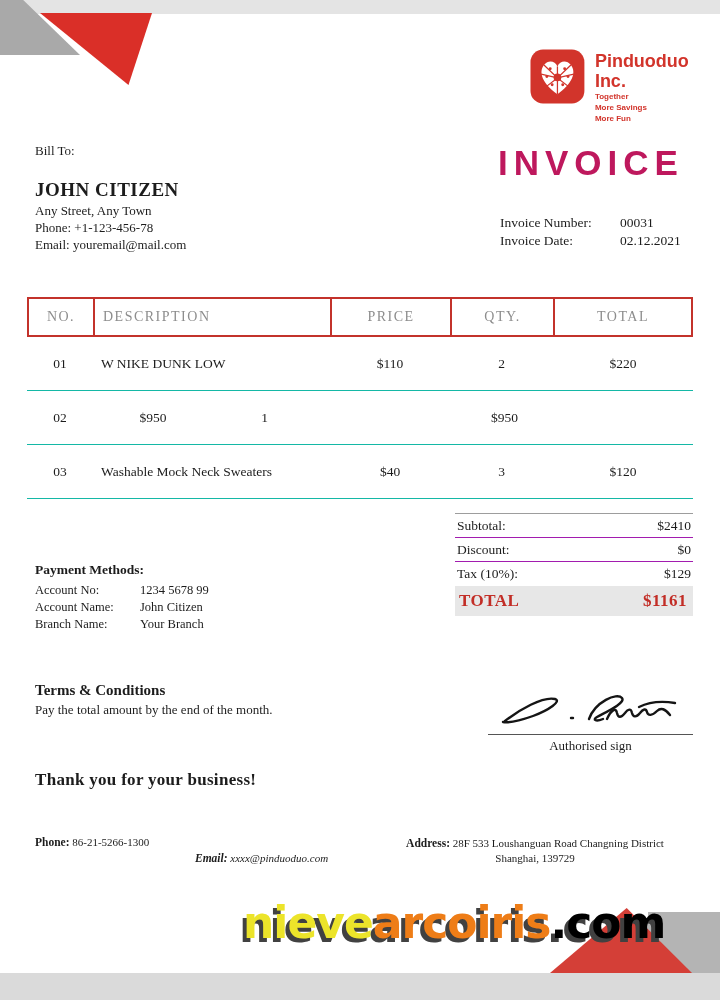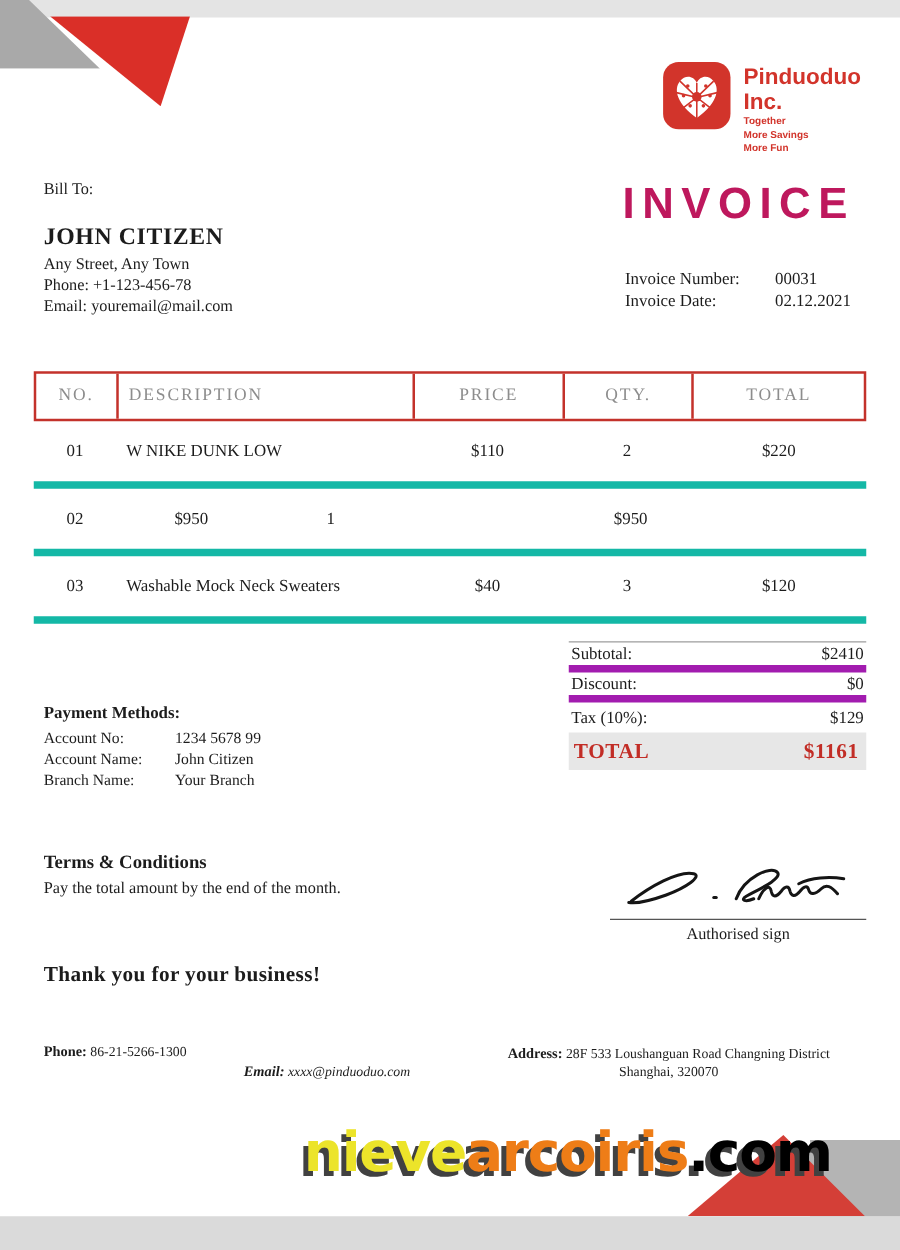--- a/index.html
+++ b/index.html
@@ -36,27 +36,27 @@
   .meta-row { display:flex; }
   .meta-label { width:120px; }
   
   .items { position:absolute; left:27px; top:297px; width:666px; }
   .items-head { display:flex; border:2px solid #c3322b; height:40px; color:#8d8d8d;
     font-size:14px; letter-spacing:1.5px; }
   .hcell { display:flex; align-items:center; justify-content:center; border-right:2px solid #c3322b; }
   .hcell:last-child { border-right:none; }
   .c-no { width:66px; } .c-desc { width:237px; } .c-price { width:120px; } .c-qty { width:103px; } .c-total { flex:1; }
   .hcell.c-desc { justify-content:flex-start; padding-left:8px; }
-  .items-row { display:flex; height:54px; border-bottom:6px solid #14b8a6; font-size:13.5px; }
+  .items-row { display:flex; height:54px; border-bottom:1px solid #14b8a6; font-size:13.5px; }
   .bcell { display:flex; align-items:center; justify-content:center; }
   .bcell.c-desc { justify-content:flex-start; padding-left:8px; }
   
   .totals { position:absolute; left:455px; top:513px; width:238px; font-size:13.5px; border-top:1px solid #9d9d9d; }
   .tot-row { display:flex; justify-content:space-between; align-items:center; height:24px;
-    border-bottom:6px solid #a21caf; padding:0 2px; }
+    border-bottom:1px solid #a21caf; padding:0 2px; }
   .tot-row.last { border-bottom:none; }
   .tot-grand { display:flex; justify-content:space-between; align-items:center; height:30px;
     background:#e7e7e7; color:#c22d26; font-weight:bold; font-size:17px; padding:0 6px 0 4px; letter-spacing:.5px; }
   
   .payment { position:absolute; left:35px; top:561px; font-size:12.5px; line-height:17px; }
   .payment-title { font-weight:bold; font-size:13.5px; margin-bottom:4px; }
   .pay-row { display:flex; }
   .pay-label { width:105px; }
   
   .terms { position:absolute; left:35px; top:682px; }
@@ -227,21 +227,21 @@
 
   <div class="footer">
     <div class="f-phone">
       <span class="f-label">Phone:</span><span> 86-21-5266-1300</span>
     </div>
     <div class="f-email">
       <span class="f-label">Email:</span><span> xxxx@pinduoduo.com</span>
     </div>
     <div class="f-address">
       <span class="f-label">Address:</span><span> 28F 533 Loushanguan Road Changning District</span>
-      <div>Shanghai, 320070</div>
+      <div>Shanghai, 139729</div>
     </div>
   </div>
 
   <div class="watermark">
     <span class="wm-y">nieve</span><span class="wm-o">arcoiris</span><span class="wm-p">.com</span>
   </div>
 
 </div>
 
 </body></html>

